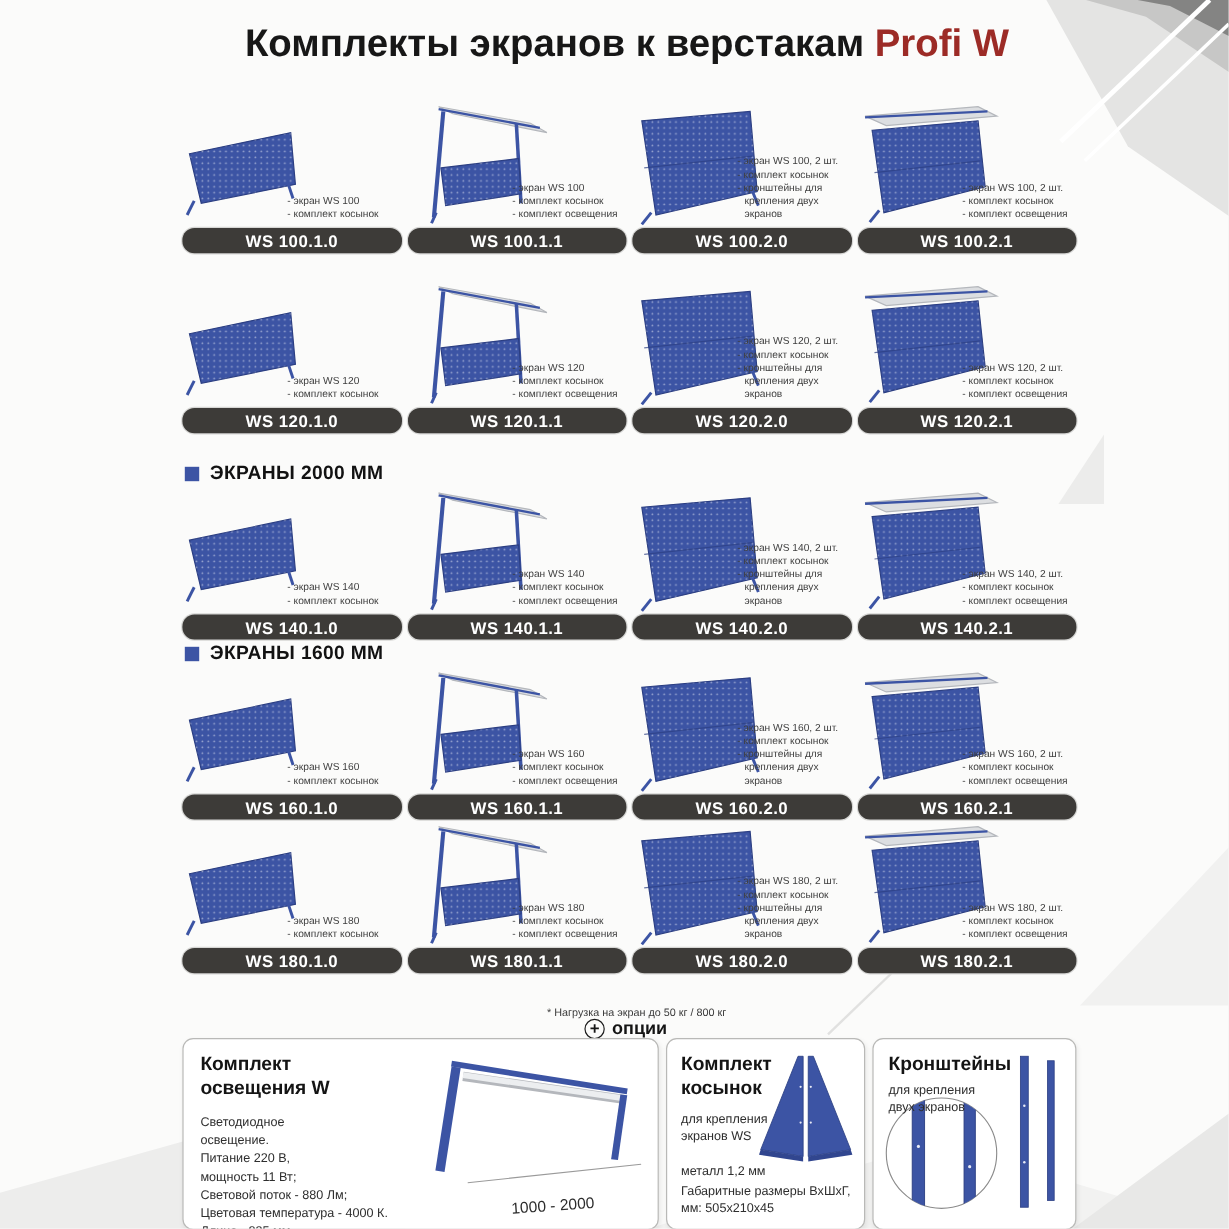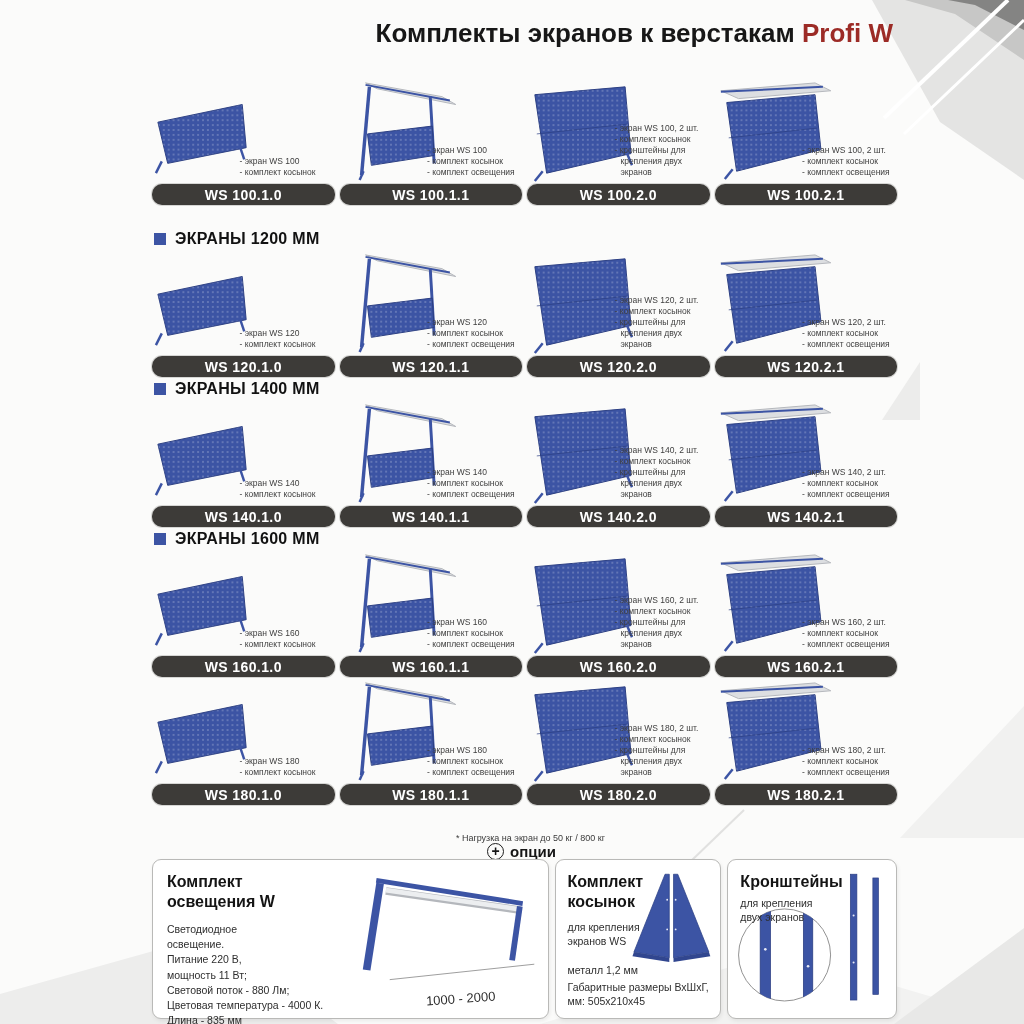--- a/index.html
+++ b/index.html
@@ -1,20 +1,20 @@
 <!DOCTYPE html>
 <html><head>
 <meta charset="utf-8">
 <style>
   html,body{margin:0;padding:0;background:#efefee;font-family:"Liberation Sans","DejaVu Sans",sans-serif;}
   .page{position:relative;width:1024px;height:1024px;background:#fbfbfa;overflow:hidden;}
   .bg-decor{position:absolute;inset:0;z-index:0;}
   .content{position:absolute;left:152px;top:0;width:745px;z-index:1;}
 
-  .title{margin-top:18px;text-align:right;padding-right:4px;font-size:26px;font-weight:bold;color:#171717;white-space:nowrap;}
+  .title{margin-top:18px;text-align:center;padding-right:4px;font-size:32px;font-weight:bold;color:#171717;white-space:nowrap;}
   .title .accent{color:#9c2b26;}
 
   .catalog{margin-top:30px;}
   section.row{height:150px;}
   .row-heading{display:flex;align-items:center;gap:9px;height:20px;margin-bottom:2px;padding-left:2px;}
   .bullet-sq{width:12px;height:12px;background:#3c54a4;flex:0 0 auto;}
   .row-title{font-size:16px;font-weight:bold;color:#121212;letter-spacing:.3px;}
   .cells{display:grid;grid-template-columns:repeat(4,1fr);gap:5px;height:126px;}
   .product{position:relative;}
   .art{position:absolute;left:0;top:0;right:0;bottom:23px;}
@@ -167,24 +167,20 @@
                 <li>комплект освещения</li>
               </ul>
     <div class="model-bar">
       <span class="model-text">WS 100.2.1</span>
     </div>
   </div>
 </div>
   </section>
 
   <section class="row">
-    <div class="row-heading">
-      <span class="bullet-sq"></span>
-      <span class="row-title">ЭКРАНЫ 1200 ММ</span>
-    </div>
     <div class="cells">
   <div class="product">
     <div class="art"><svg viewBox="0 0 180 105" preserveAspectRatio="xMinYMid meet">
                   <polygon points="6,44 92,26 96,70 16,86" fill="#3c54a4" stroke="#2b3e82" stroke-width="1"></polygon>
                   <defs>
                     <pattern id="d5" width="5" height="5" patternUnits="userSpaceOnUse">
                       <circle cx="2" cy="2" r="0.8" fill="rgba(255,255,255,0.45)"></circle>
                     </pattern>
                   </defs>
                   <polygon points="6,44 92,26 96,70 16,86" fill="url(#d5)"></polygon>
@@ -270,21 +266,21 @@
     <div class="model-bar">
       <span class="model-text">WS 120.2.1</span>
     </div>
   </div>
 </div>
   </section>
 
   <section class="row">
     <div class="row-heading">
       <span class="bullet-sq"></span>
-      <span class="row-title">ЭКРАНЫ 1400 ММ</span>
+      <span class="row-title">ЭКРАНЫ 2000 ММ</span>
     </div>
     <div class="cells">
   <div class="product">
     <div class="art"><svg viewBox="0 0 180 105" preserveAspectRatio="xMinYMid meet">
                   <polygon points="6,44 92,26 96,70 16,86" fill="#3c54a4" stroke="#2b3e82" stroke-width="1"></polygon>
                   <defs>
                     <pattern id="d9" width="5" height="5" patternUnits="userSpaceOnUse">
                       <circle cx="2" cy="2" r="0.8" fill="rgba(255,255,255,0.45)"></circle>
                     </pattern>
                   </defs>

